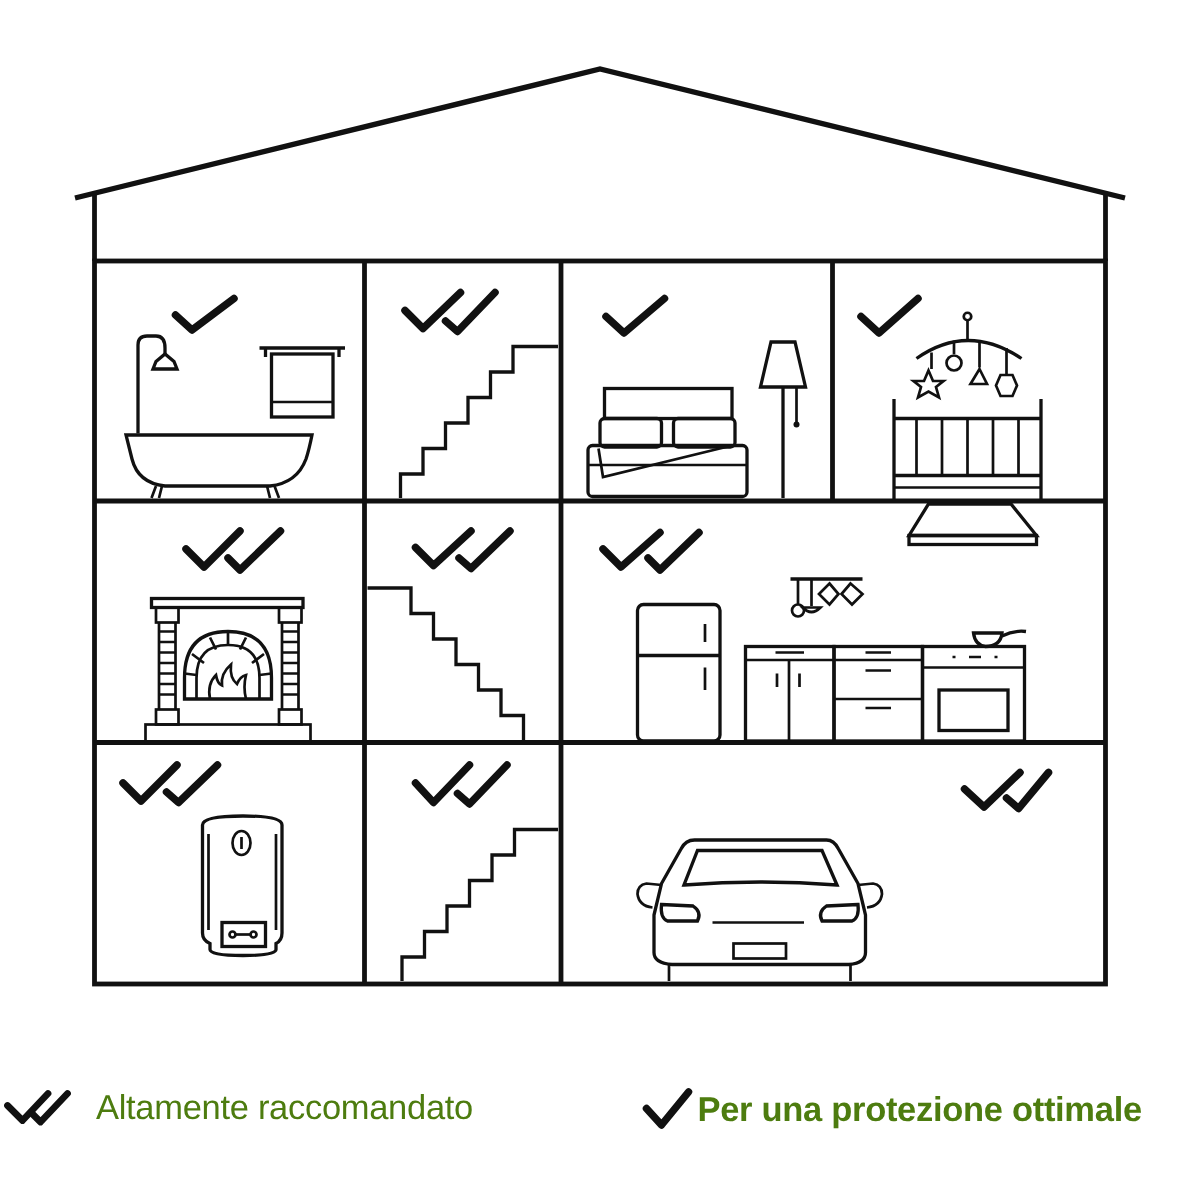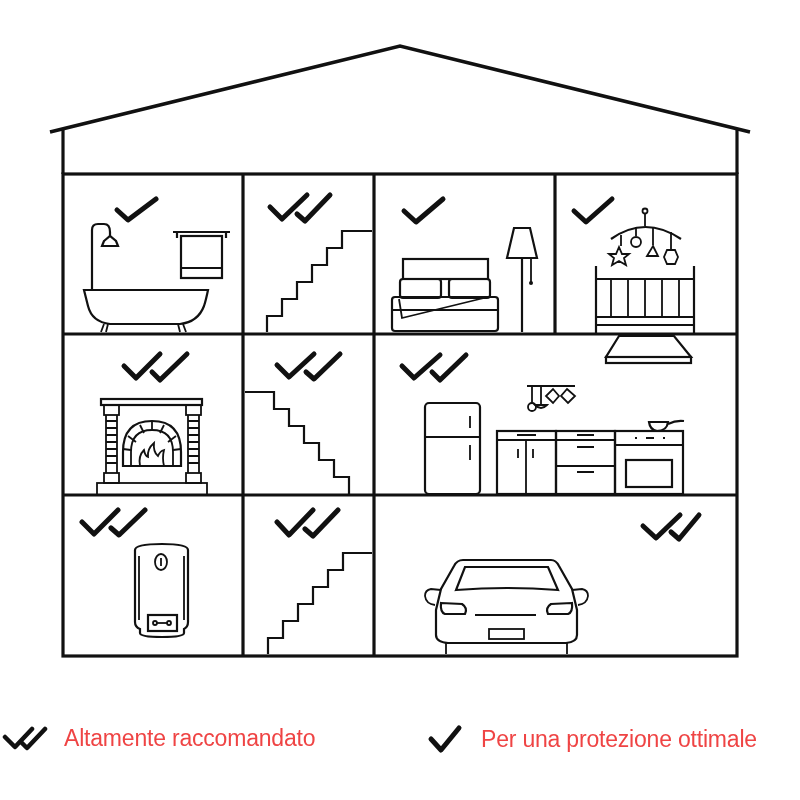--- a/index.html
+++ b/index.html
@@ -1,25 +1,25 @@
 <!DOCTYPE html>
 <html><head>
 <meta charset="utf-8">
 <style>
   html, body { margin: 0; padding: 0; background: #ffffff; }
   body { width: 800px; height: 800px; position: relative; overflow: hidden; font-family: "Liberation Sans", sans-serif; }
   #house { position: absolute; left: 0; top: 0; width: 800px; height: 680px; }
   .legend { position: absolute; top: 722px; left: 0; width: 800px; height: 40px; }
   .legend-item { position: absolute; top: 0; display: flex; align-items: center; }
-  .legend-item .txt { font-size: 23px; color: #ef4444; letter-spacing: -0.2px; white-space: nowrap; }
+  .legend-item .txt { font-size: 23px; color: #4d7c0f; letter-spacing: -0.2px; white-space: nowrap; }
   .legend-item svg { display: block; }
   #legend-double { left: 2px; }
   #legend-double .txt { margin-left: 16px; }
   #legend-single { left: 427px; }
-  #legend-single .txt { margin-left: 16px; }
+  #legend-single .txt { margin-left: 0; font-weight: bold; }
   .ln { fill: none; stroke: #111; stroke-width: 2.2; stroke-linejoin: miter; }
   .thin { fill: none; stroke: #111; stroke-width: 1.8; }
   .wall { fill: none; stroke: #111; stroke-width: 3.2; }
   .chk { fill: none; stroke: #111; stroke-width: 5; stroke-linecap: round; stroke-linejoin: round; }
 </style>
 </head>
 <body>
 
 <svg id="house" viewBox="0 0 800 680" xmlns="http://www.w3.org/2000/svg">
 

